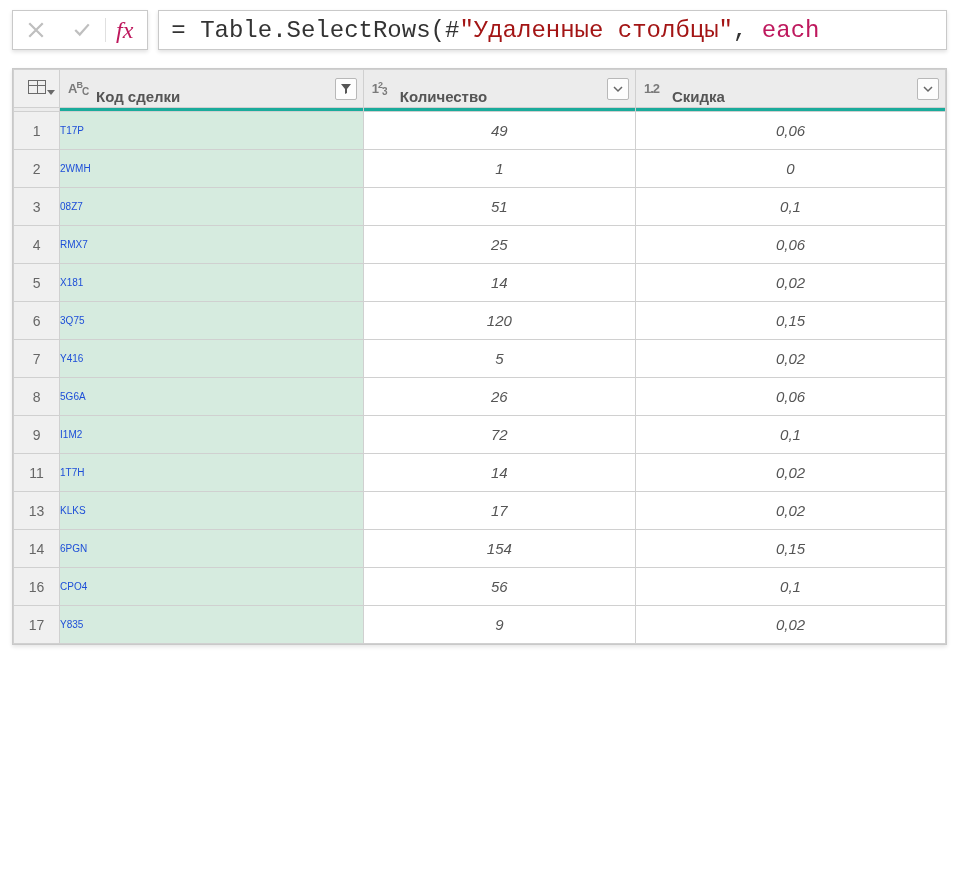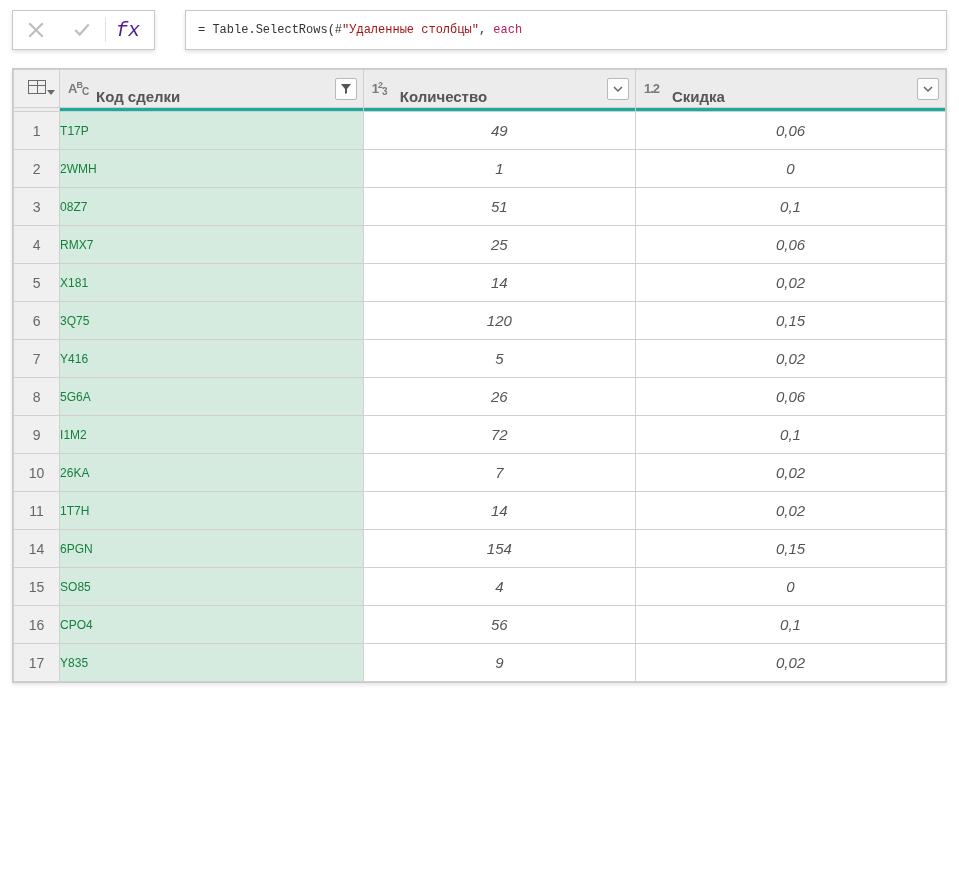--- a/index.html
+++ b/index.html
@@ -41,40 +41,39 @@
     align-items: center;
     justify-content: center;
     color: #bfbfbf;
     font-size: 20px;
   }
   .fb-btn svg { width: 18px; height: 18px; }
   .fb-sep {
     width: 1px; height: 24px; background: #e0e0e0;
   }
   .fx-label {
-    font-family: Liberation Mono, monospace;
+    font-family: Liberation Serif, serif;
     font-style: italic;
-    color: #4c1d95;
-    font-size: 20px;
+    color: #be185d;
+    font-size: 24px;
     padding: 0 14px 0 10px;
   }
   .fb-right {
     flex: 1;
     border: 1px solid #c9c9c9;
     background: #fff;
     box-shadow: 0 2px 4px rgba(0,0,0,0.12);
     display: flex;
     align-items: center;
     padding: 0 12px;
     font-family: Consolas, 'Courier New', monospace;
-    font-size: 12px;
+    font-size: 24px;
     color: #333;
     white-space: pre;
     overflow: hidden;
-    margin-left: 20px;
   }
   .fb-right .tok-eq { color: #333; }
   .fb-right .tok-str { color: #a31515; }
   .fb-right .tok-kw { color: #be185d; }
 
   .grid-wrap {
     margin: 0 12px;
     border: 1px solid #c9c9c9;
     box-shadow: 0 2px 4px rgba(0,0,0,0.10);
     background: #fff;
@@ -153,22 +152,22 @@
 
   td.rownum {
     background: #f0f0f0;
     text-align: center;
     color: #666;
     font-size: 14px;
   }
   td.cell-text {
     background: #d6ebdf;
     padding: 0 10px;
-    color: #15803d;
-    font-size: 12px;
+    color: #1d4ed8;
+    font-size: 10px;
     margin-left: 44px;
   }
   td.cell-num {
     text-align: center;
     padding: 0 12px 0 0;
     font-style: italic;
     color: #555;
     font-size: 15px;
   }
 </style>
@@ -299,44 +298,38 @@
             <td class="cell-num">26</td>
             <td class="cell-num">0,06</td>
           </tr>
           <tr>
             <td class="rownum">9</td>
             <td class="cell-text">I1M2</td>
             <td class="cell-num">72</td>
             <td class="cell-num">0,1</td>
           </tr>
           <tr>
-            <td class="rownum">10</td>
-            <td class="cell-text">26KA</td>
-            <td class="cell-num">7</td>
-            <td class="cell-num">0,02</td>
-          </tr>
-          <tr>
             <td class="rownum">11</td>
             <td class="cell-text">1T7H</td>
             <td class="cell-num">14</td>
+            <td class="cell-num">0,02</td>
+          </tr>
+          <tr>
+            <td class="rownum">13</td>
+            <td class="cell-text">KLKS</td>
+            <td class="cell-num">17</td>
             <td class="cell-num">0,02</td>
           </tr>
           <tr>
             <td class="rownum">14</td>
             <td class="cell-text">6PGN</td>
             <td class="cell-num">154</td>
             <td class="cell-num">0,15</td>
           </tr>
           <tr>
-            <td class="rownum">15</td>
-            <td class="cell-text">SO85</td>
-            <td class="cell-num">4</td>
-            <td class="cell-num">0</td>
-          </tr>
-          <tr>
             <td class="rownum">16</td>
             <td class="cell-text">CPO4</td>
             <td class="cell-num">56</td>
             <td class="cell-num">0,1</td>
           </tr>
           <tr>
             <td class="rownum">17</td>
             <td class="cell-text">Y835</td>
             <td class="cell-num">9</td>
             <td class="cell-num">0,02</td>

